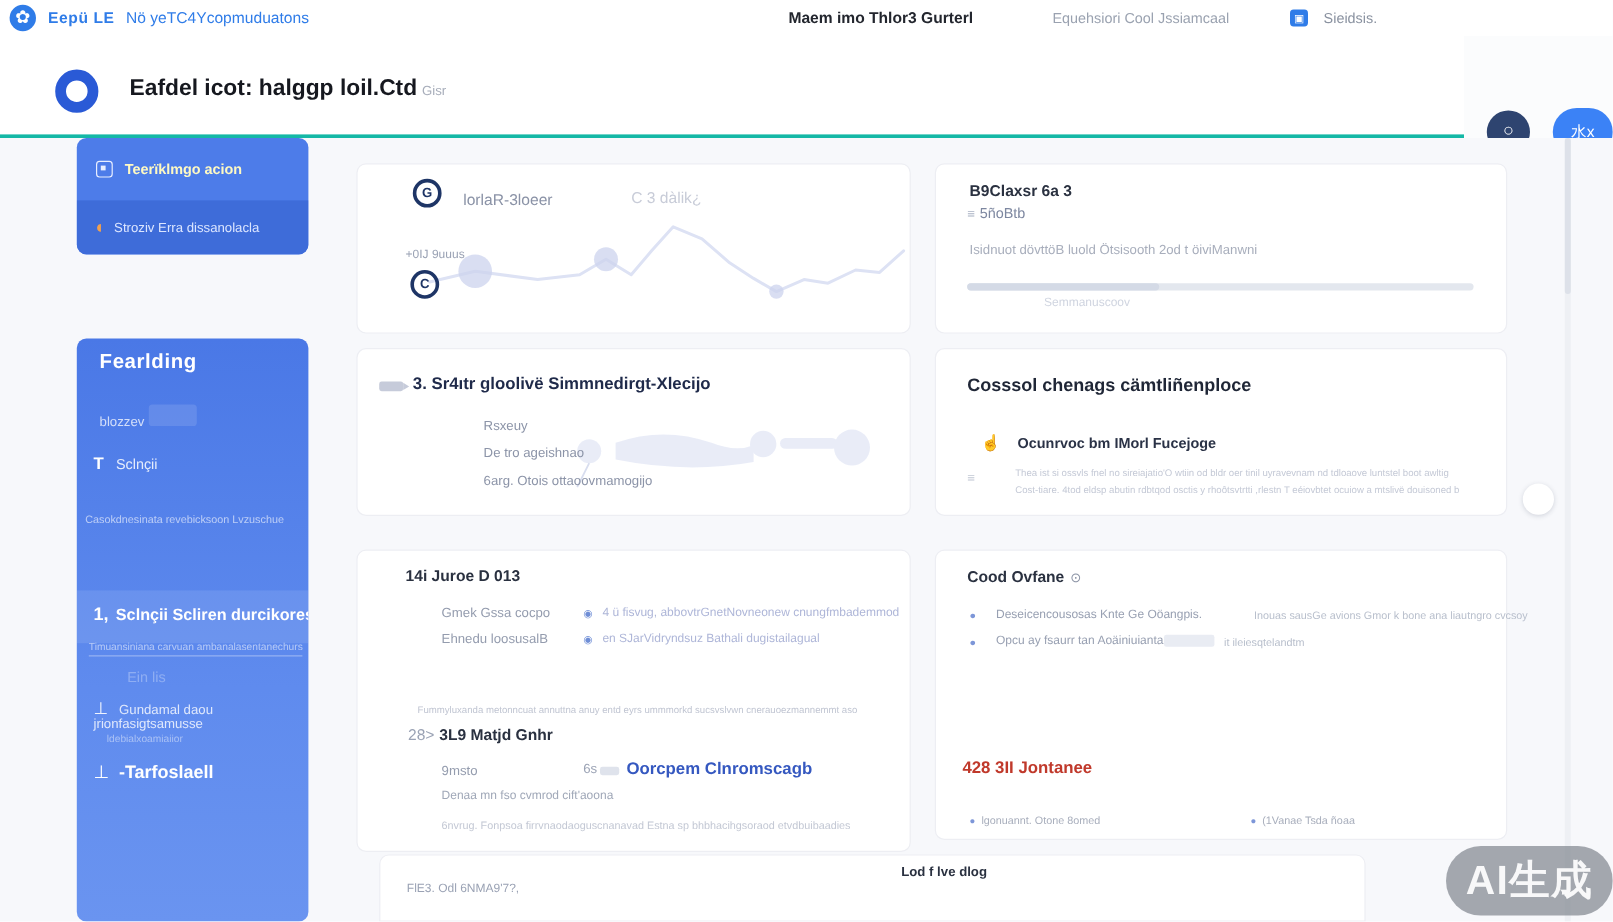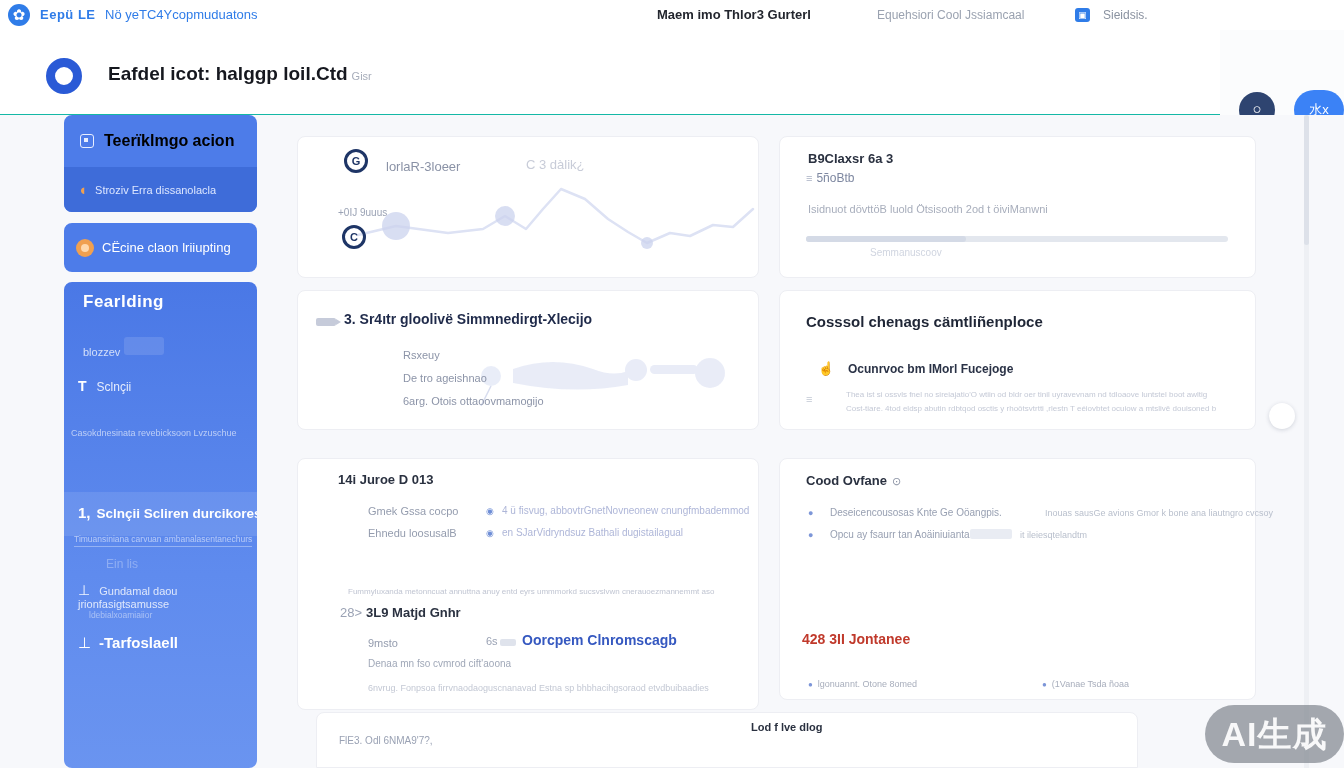--- a/index.html
+++ b/index.html
@@ -14,21 +14,21 @@
   .tb-brand { position:absolute; left:40px; top:7px; color:#2f7ce8; font-size:13px; font-weight:bold; letter-spacing:.5px;}
   .tb-app   { position:absolute; left:105px; top:7px; color:#2f7ce8; font-size:13px; }
   .tb-center{ position:absolute; left:657px; top:7px; color:#23262e; font-size:13px; font-weight:bold; }
   .tb-right { position:absolute; left:877px; top:8px; color:#9aa2b0; font-size:12px; }
   .tb-sticon{ position:absolute; left:1075px; top:8px; width:15px; height:14px; background:#2f7ce8;
               border-radius:3px; color:#fff; font-size:9px; line-height:14px; text-align:center; }
   .tb-status{ position:absolute; left:1103px; top:8px; color:#8a92a0; font-size:12px; }
 
   
   .header { position:absolute; left:0; top:30px; width:1220px; height:85px; background:#fff;
-            border-bottom:1px solid #14b8a6; }
+            border-bottom:3px solid #14b8a6; }
   .hd-logo { position:absolute; left:46px; top:28px; width:36px; height:36px; border-radius:50%;
              border:9px solid #2a5ad6; background:#fff; }
   .hd-title { position:absolute; left:108px; top:33px; font-size:19px; font-weight:bold; color:#16181f; }
   .hd-title .suffix { font-size:11px; font-weight:normal; color:#a7adba; margin-left:4px;}
   .hd-sub1 { position:absolute; left:108px; top:86px; font-size:11px; color:#8f97a6; }
   .hd-sub2 { position:absolute; left:210px; top:86px; font-size:11px; color:#8f97a6; }
   .hd-sub2 sup { font-size:6px; color:#b9480f; }
   .nav-item { position:absolute; top:86px; font-size:12px; color:#8e96a8; white-space:nowrap; cursor:pointer; }
   .nav-item.active { color:#3577d4; }
   .hd-circle-btn { position:absolute; left:1239px; top:62px; width:36px; height:36px; border-radius:50%;
@@ -45,21 +45,21 @@
   .sb-g1-row1 { height:52px; display:flex; align-items:center; padding-left:16px; gap:10px;}
   .sb-g1-row2 { height:45px; background:#3e6cd9; display:flex; align-items:center; padding-left:14px; gap:8px;}
   .sb-g2 { top:223px; height:49px; background:#4d7ce9; display:flex; align-items:center; padding-left:12px; gap:8px;}
   .sb-panel { top:282px; height:486px; background:linear-gradient(180deg,#4a78e6 0%,#5f8bee 60%,#6a94f0 100%); }
   .sb-sq-icon { width:14px; height:14px; border:1.5px solid #e8eeff; border-radius:3px; position:relative;}
   .sb-sq-icon:after { content:""; position:absolute; left:3px; top:3px; width:4px; height:4px; background:#e8eeff;}
   .sb-crescent { color:#f0a050; font-size:15px; }
   .sb-orange-dot { width:18px; height:18px; border-radius:50%; background:#f0a050; position:relative; flex:0 0 18px;}
   .sb-orange-dot:after{ content:""; position:absolute; left:5px; top:5px; width:8px; height:8px;
                         border-radius:50%; background:#ffd9ad;}
-  .sb-t1 { color:#000000; font-size:16px; font-weight:bold; }
+  .sb-t1 { color:#fef9c3; font-size:12px; font-weight:bold; }
   .sb-t2 { color:#dce6ff; font-size:11px; }
   .sb-t3 { color:#fff; font-size:13px; }
   .sb-head { position:absolute; left:19px; top:10px; color:#fff; font-size:17px; font-weight:bold; letter-spacing:.5px;}
   .sb-faintbox { position:absolute; left:60px; top:55px; width:40px; height:18px; background:rgba(255,255,255,.12); border-radius:3px;}
   .sb-i1 { position:absolute; left:19px; top:64px; color:rgba(255,255,255,.75); font-size:11px; }
   .sb-i2 { position:absolute; left:14px; top:96px; color:rgba(255,255,255,.85); font-size:12px; }
   .sb-i2 b { font-size:14px; margin-right:10px; color:#fff;}
   .sb-i3 { position:absolute; left:7px; top:134px; color:rgba(255,255,255,.6); font-size:9px; white-space:nowrap;margin-top:12px;}
   .sb-sec { position:absolute; left:0; top:210px; width:193px; height:44px; background:rgba(255,255,255,.10);}
   .sb-sec-title { position:absolute; left:14px; top:222px; color:#fff; font-size:13.5px; font-weight:bold; white-space:nowrap;}
@@ -189,24 +189,20 @@
     <div class="sb-g1-row1">
       <span class="sb-sq-icon"></span>
       <span class="sb-t1">Teerïklmgo acion</span>
     </div>
     <div class="sb-g1-row2">
       <span class="sb-crescent">◖</span>
       <span class="sb-t2">Stroziv Erra dissanolacla</span>
     </div>
   </div>
 
-  <div class="sb-card sb-g2">
-    <span class="sb-orange-dot"></span>
-    <span class="sb-t3">CËcine claon lriiupting</span>
-  </div>
 
   <div class="sb-card sb-panel">
     <div class="sb-head">Fearlding</div>
     <div class="sb-faintbox"></div>
     <div class="sb-i1">blozzev</div>
     <div class="sb-i2"><b>T</b><span>Sclnçii</span></div>
     <div class="sb-i3">Casokdnesinata revebicksoon Lvzuschue</div>
     <div class="sb-sec"></div>
     <div class="sb-sec-title">
       <span class="num">1,</span><span>Sclnçii Scliren durcikores</span>

